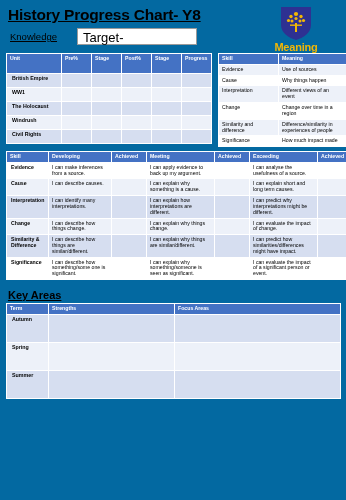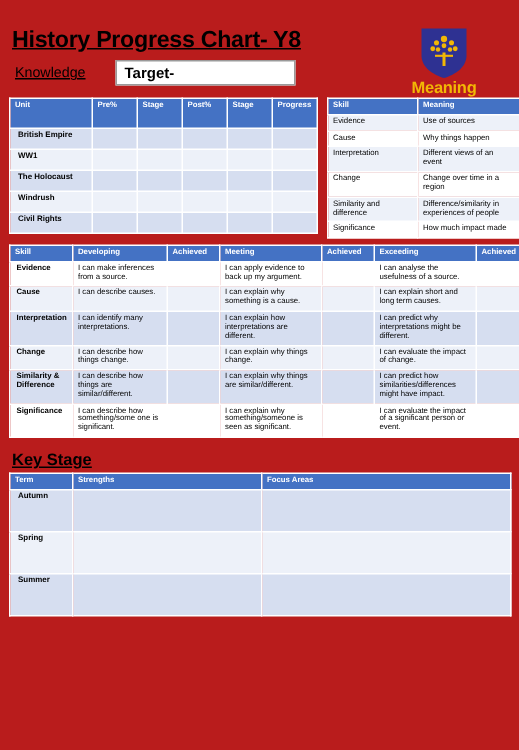--- a/index.html
+++ b/index.html
@@ -6,22 +6,22 @@
   html, body {
     margin: 0; padding: 0;
     width: 346px; height: 500px;
     background: #ffffff;
     font-family: "Liberation Sans", sans-serif;
     overflow: hidden;
   }
   .page {
     position: relative;
     width: 346px; height: 500px;
-    background: #b91c1c;
-    padding: 16px 6px 0 6px;
+    background: #0369a1;
+    padding: 4px 6px 0 6px;
   }
 
   
   .hdr { position: relative; height: 46px; }
   .doc-title {
     font-size: 15.5px;
     font-weight: bold;
     color: #000;
     text-decoration: underline;
     letter-spacing: -0.2px;
@@ -41,26 +41,25 @@
     color: #000;
     margin-left: 4px;
     white-space: nowrap;
   }
   .target-box {
     margin-left: 20px;
     width: 120px;
     height: 17px;
     border: 1px solid #9a9a9a;
     background: #fff;
-    font-size: 10px;
+    font-size: 13px;
     color: #000;
     padding: 1px 0 0 5px;
     line-height: 15px;
     white-space: nowrap;
-    font-weight: bold;
   }
 
   
   .logo {
     position: absolute;
     top: 0px; right: 6px;
     width: 76px;
     text-align: center;
   }
   .logo svg { display:block; margin: 0 auto; }
@@ -361,21 +360,21 @@
         <td class="wht">I can describe how something/some one is significant.</td>
         <td class="wht"></td>
         <td class="wht">I can explain why something/someone is seen as significant.</td>
         <td class="wht"></td>
         <td class="wht">I can evaluate the impact of a significant person or event.</td>
         <td class="wht"></td>
       </tr>
     </tbody>
   </table>
 
-  <div class="key-skills-title">Key Stage</div>
+  <div class="key-skills-title">Key Areas</div>
 
   <table id="key-skills-table">
     <colgroup>
         <col style="width:42px">
         <col style="width:126px">
         <col style="width:166px">
       </colgroup>
     <thead>
       <tr>
         <th>Term</th>

